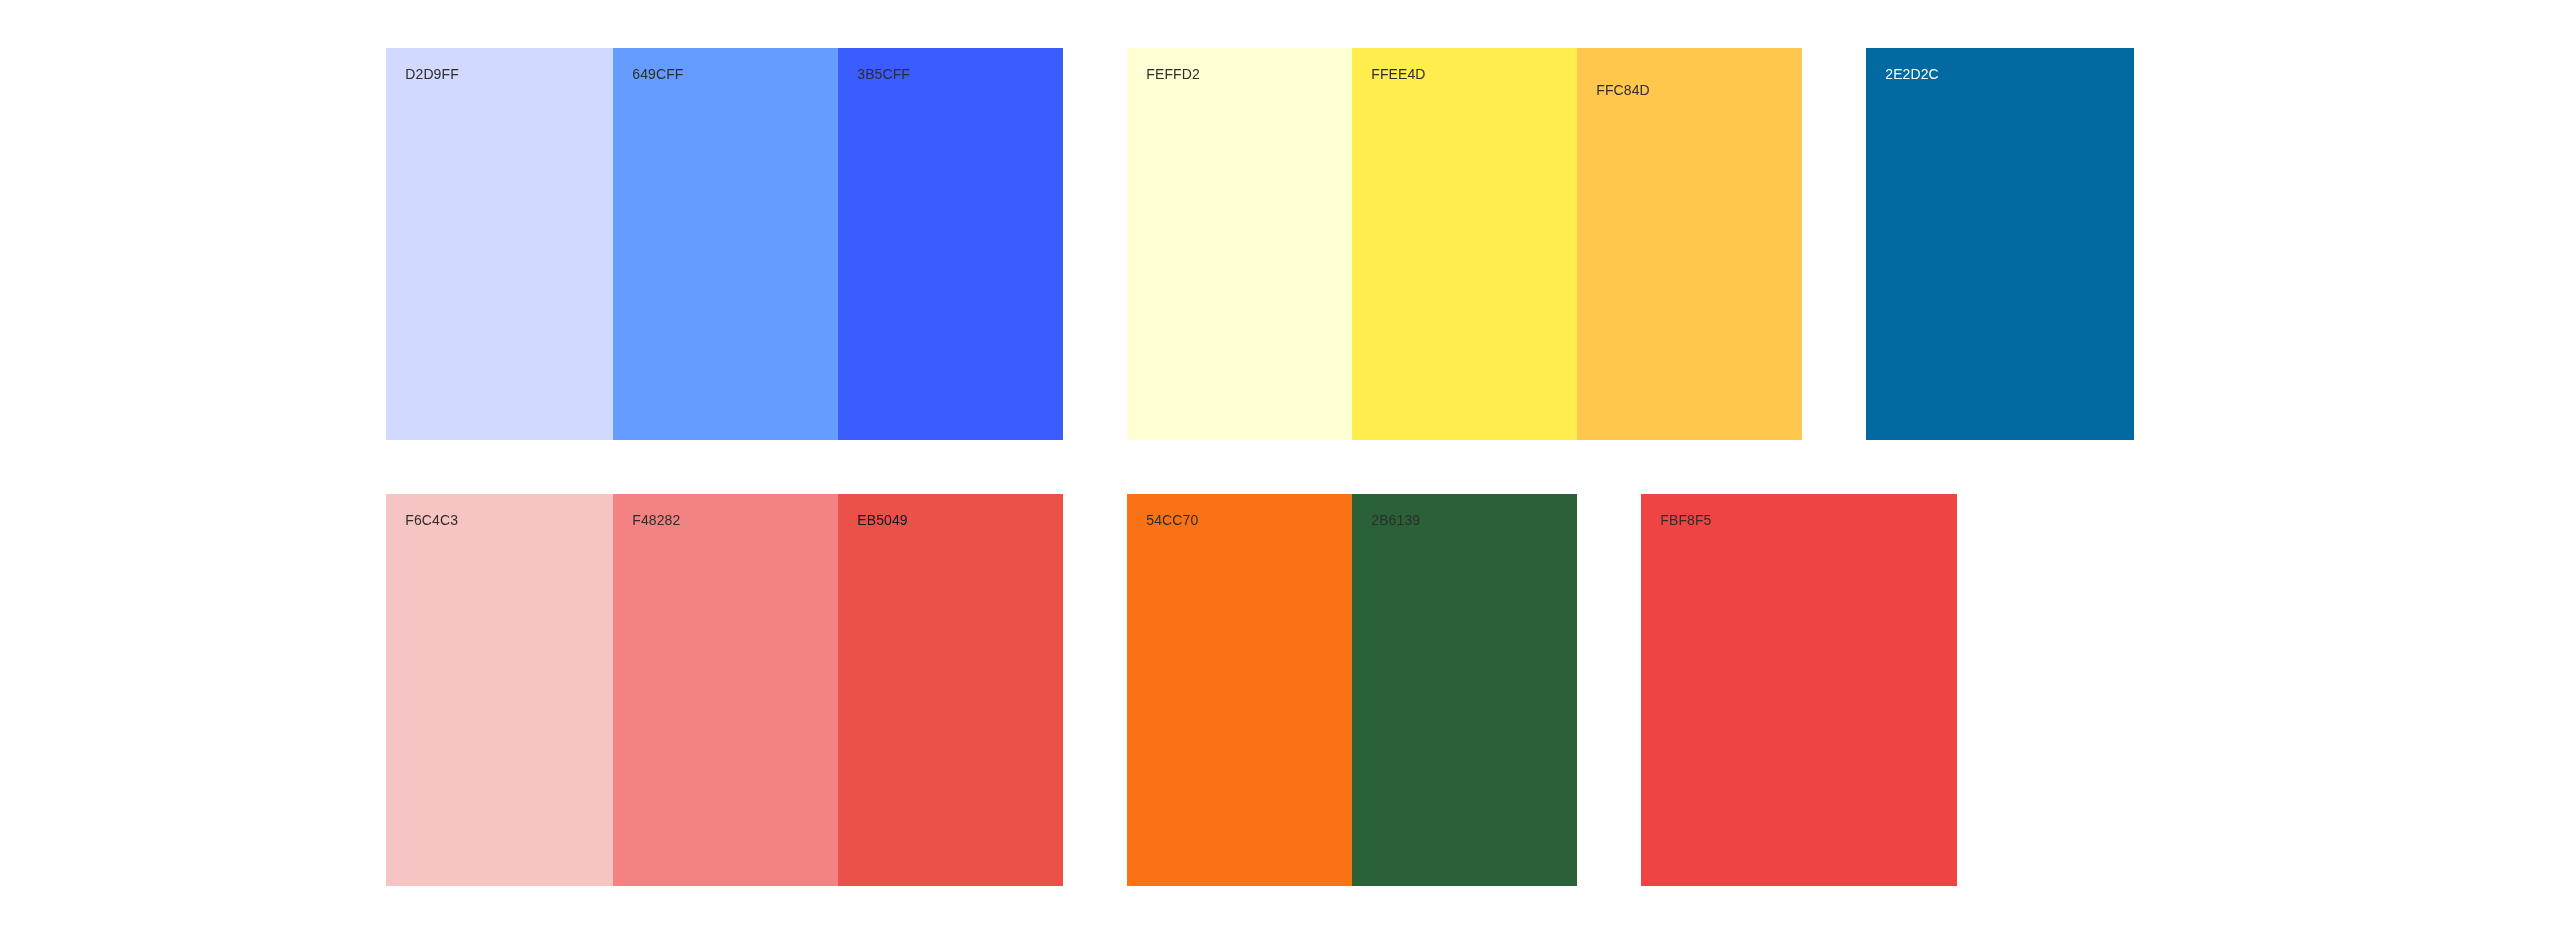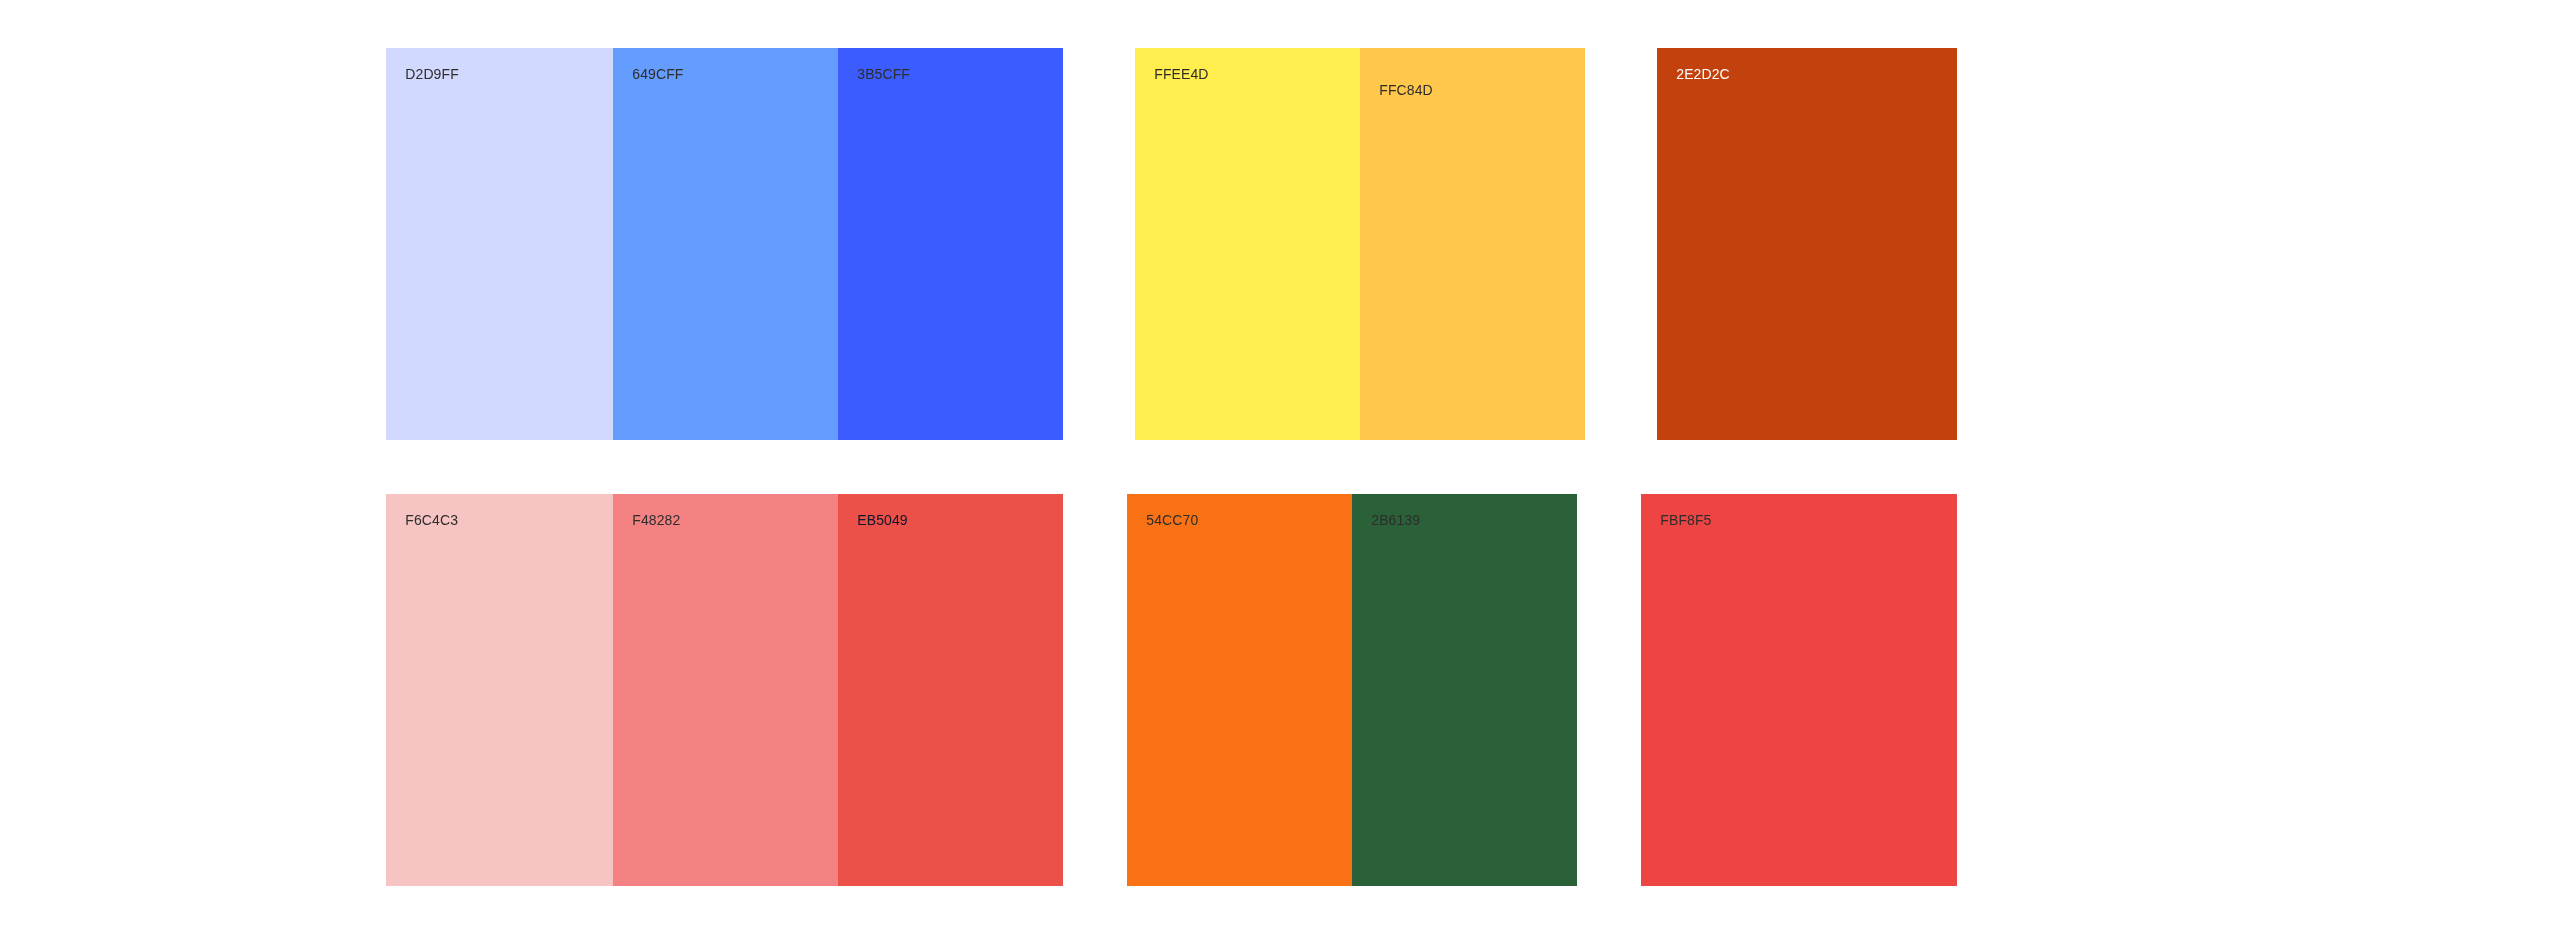--- a/index.html
+++ b/index.html
@@ -25,21 +25,21 @@
   }
 
   .palette-row {
     position: absolute;
     left: 386px;
     width: 1803px;
     height: 392px;
     display: flex;
     align-items: flex-start;
   }
-  .palette-row.row-0 { top: 48px; gap: 8px; }
+  .palette-row.row-0 { top: 48px; }
   .palette-row.row-1 { top: 494px; }
 
   .swatch-group {
     display: flex;
     height: 392px;
     flex: 0 0 auto;
   }
   .swatch-group.group-gap { margin-left: 64px; }
 
   .swatch {
@@ -72,29 +72,32 @@
           <span class="swatch-label" style="color: rgb(46, 45, 44);">D2D9FF</span>
         </div>
         <div class="swatch" style="width: 225px; background: rgb(100, 156, 255);">
           <span class="swatch-label" style="color: rgb(46, 45, 44);">649CFF</span>
         </div>
         <div class="swatch" style="width: 225px; background: rgb(59, 92, 255); padding-left: 36px;">
           <span class="swatch-label" style="color: rgb(46, 45, 44);">3B5CFF</span>
         </div>
       </div>
       <div class="swatch-group group-gap">
+        <div class="swatch" style="width: 225px; background: rgb(254, 255, 210);">
+          <span class="swatch-label" style="color: rgb(46, 45, 44);">FEFFD2</span>
+        </div>
         <div class="swatch" style="width: 225px; background: rgb(255, 238, 77);">
           <span class="swatch-label" style="color: rgb(46, 45, 44);">FFEE4D</span>
         </div>
         <div class="swatch" style="width: 225px; background: rgb(255, 200, 77);">
           <span class="swatch-label" style="color: rgb(46, 45, 44); margin-top: 16px;">FFC84D</span>
         </div>
       </div>
       <div class="swatch-group group-gap">
-        <div class="swatch" style="width: 300px; background: #c2410c;">
+        <div class="swatch" style="width: 268px; background: #0369a1;">
           <span class="swatch-label" style="color: rgb(255, 255, 255);">2E2D2C</span>
         </div>
       </div>
     </div>
     <div class="palette-row row-1">
       <div class="swatch-group">
         <div class="swatch" style="width: 227px; background: rgb(246, 196, 195);">
           <span class="swatch-label" style="color: rgb(46, 45, 44);">F6C4C3</span>
         </div>
         <div class="swatch" style="width: 225px; background: rgb(244, 130, 130);">

